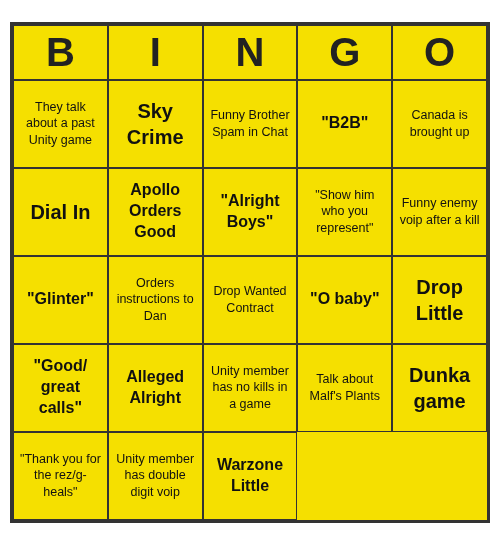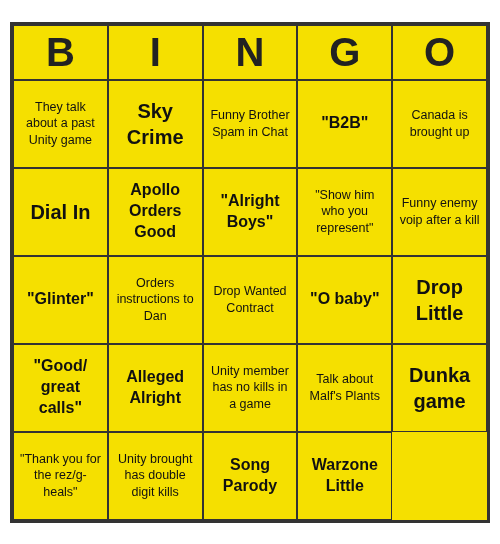--- a/index.html
+++ b/index.html
@@ -86,17 +86,16 @@
       <div class="bingo-cell">Orders instructions to Dan</div>
       <div class="bingo-cell">Drop Wanted Contract</div>
       <div class="bingo-cell medium-large">"O baby"</div>
       <div class="bingo-cell large-text">Drop Little</div>
       <div class="bingo-cell medium-large">"Good/ great calls"</div>
       <div class="bingo-cell medium-large">Alleged Alright</div>
       <div class="bingo-cell">Unity member has no kills in a game</div>
       <div class="bingo-cell">Talk about Malf's Plants</div>
       <div class="bingo-cell large-text">Dunka game</div>
       <div class="bingo-cell">"Thank you for the rez/g-heals"</div>
-      <div class="bingo-cell">Unity brought has double digit kills</div>
-      <div class="bingo-cell medium-large">Song Parody</div>
+      <div class="bingo-cell">Unity member has double digit voip</div>
       <div class="bingo-cell medium-large">Warzone Little</div>
     </div>
 </div>
 
 </body></html>

